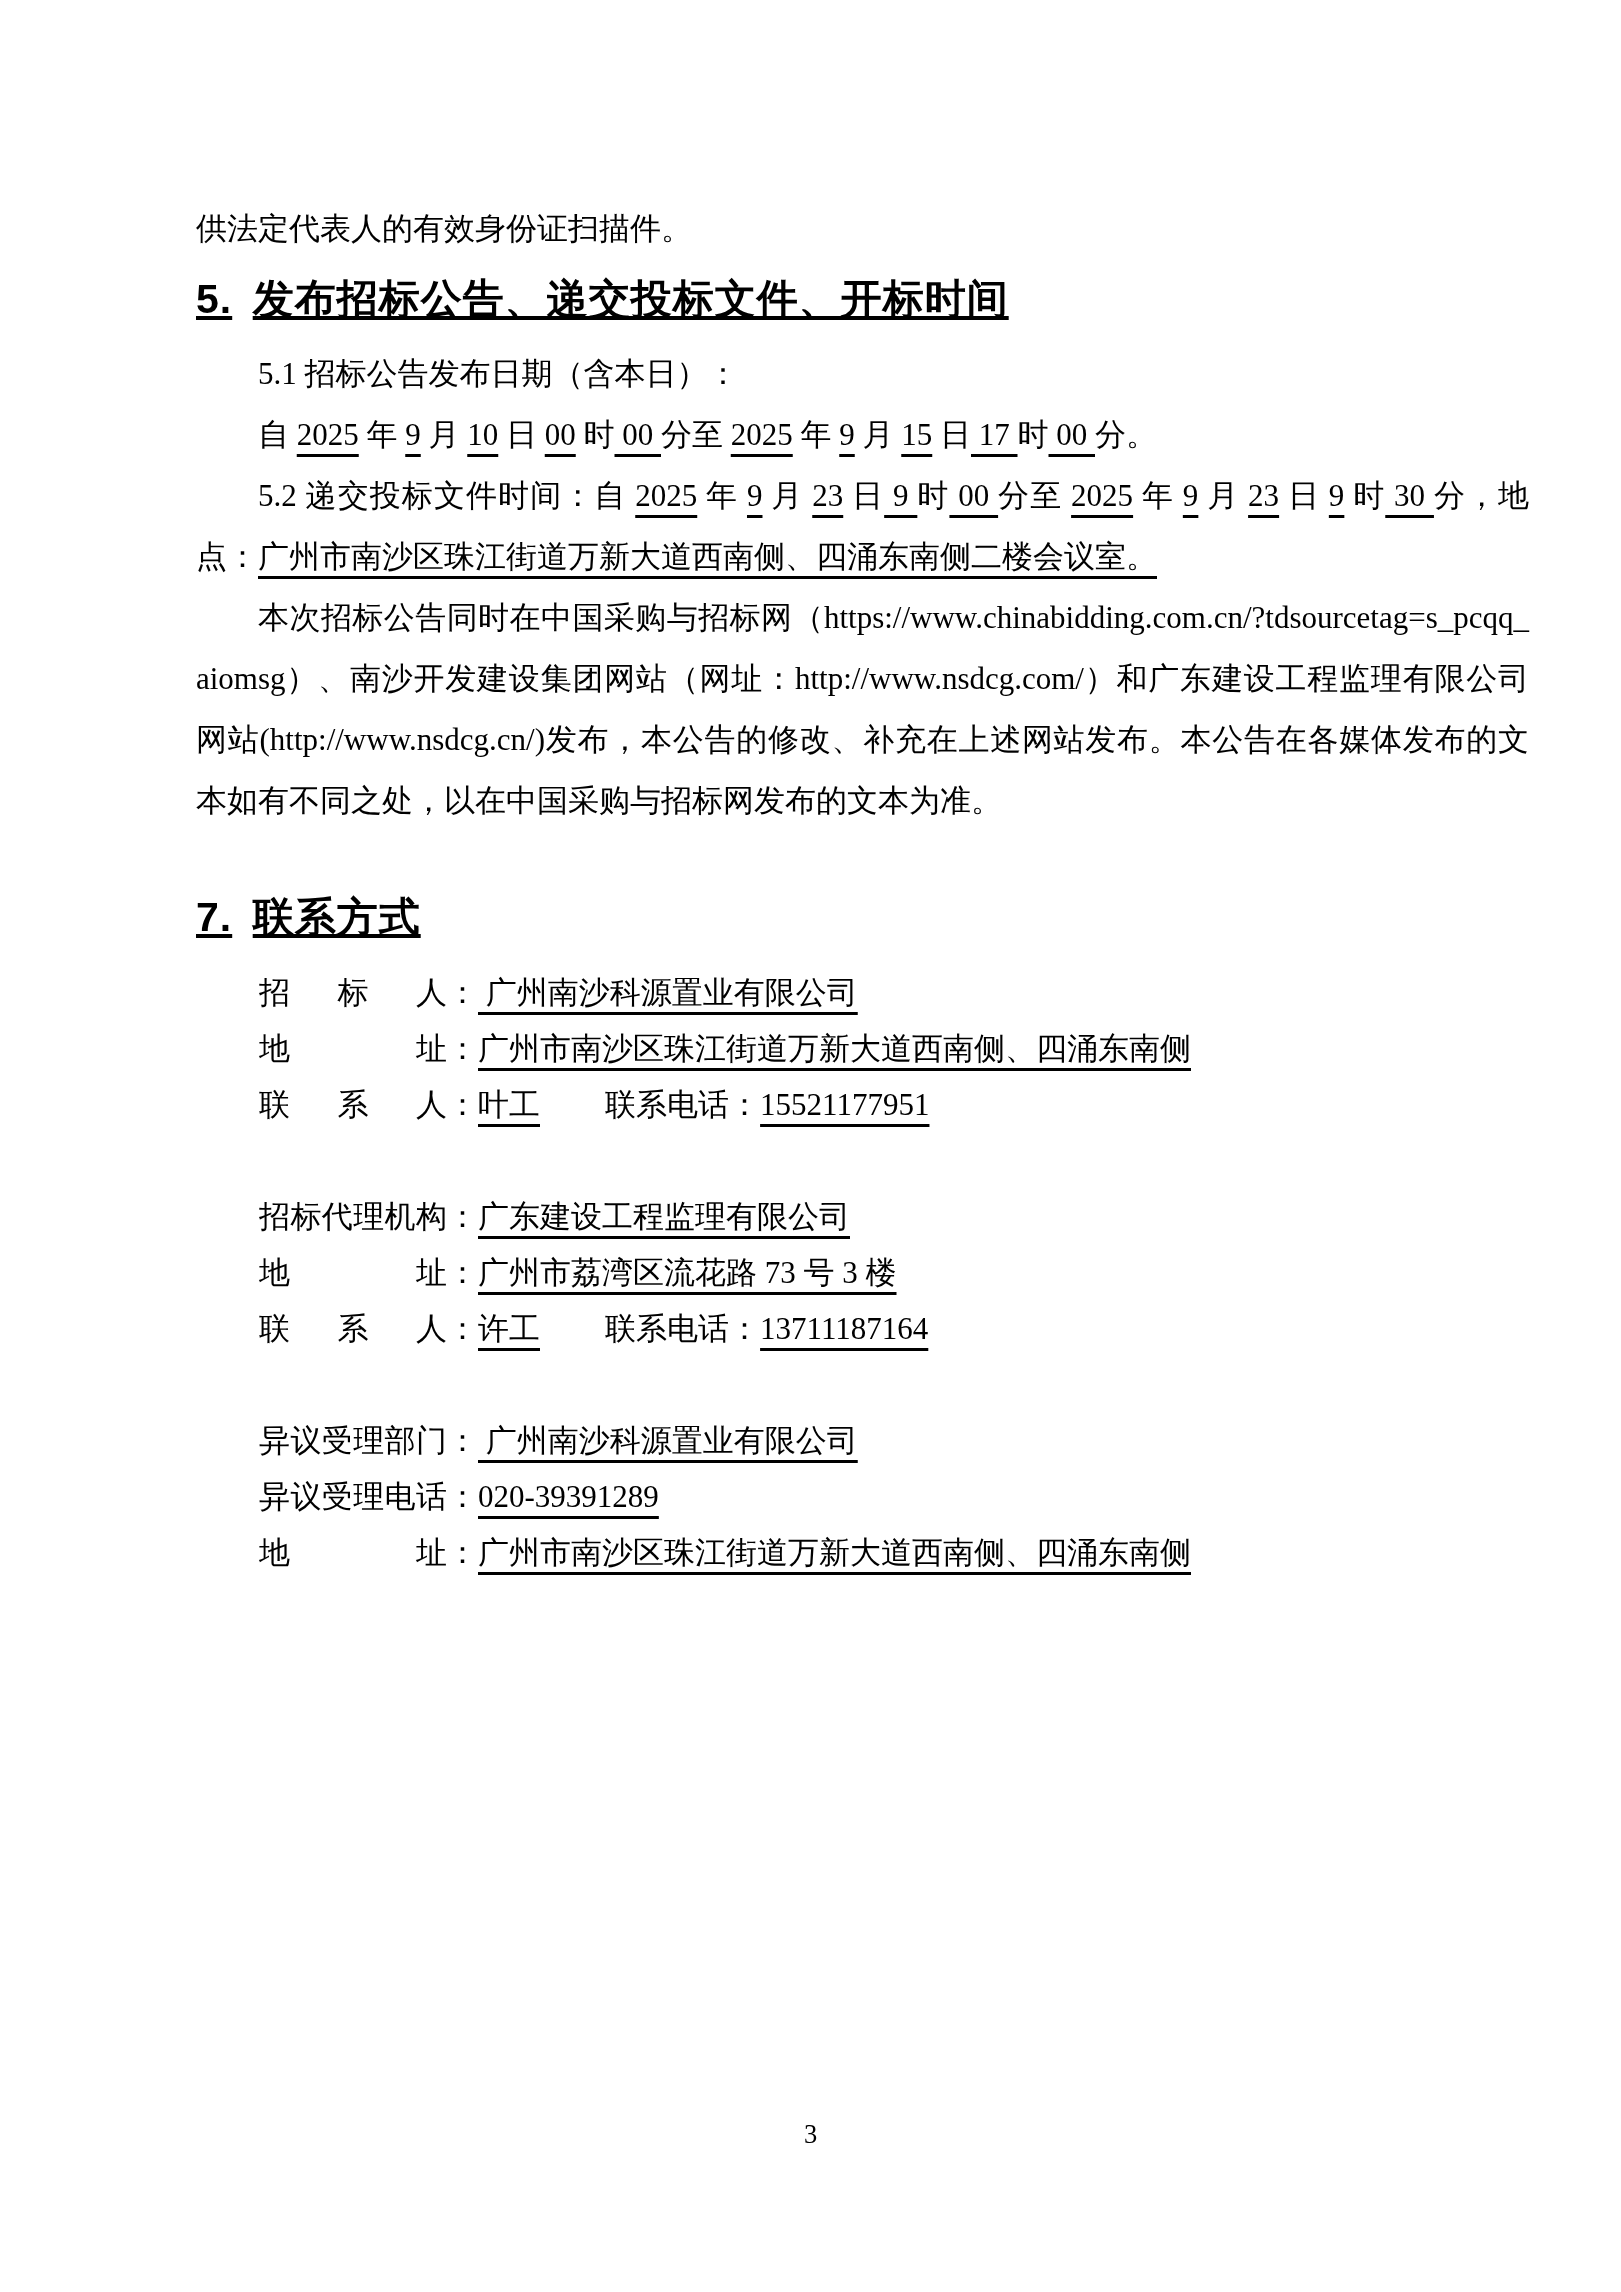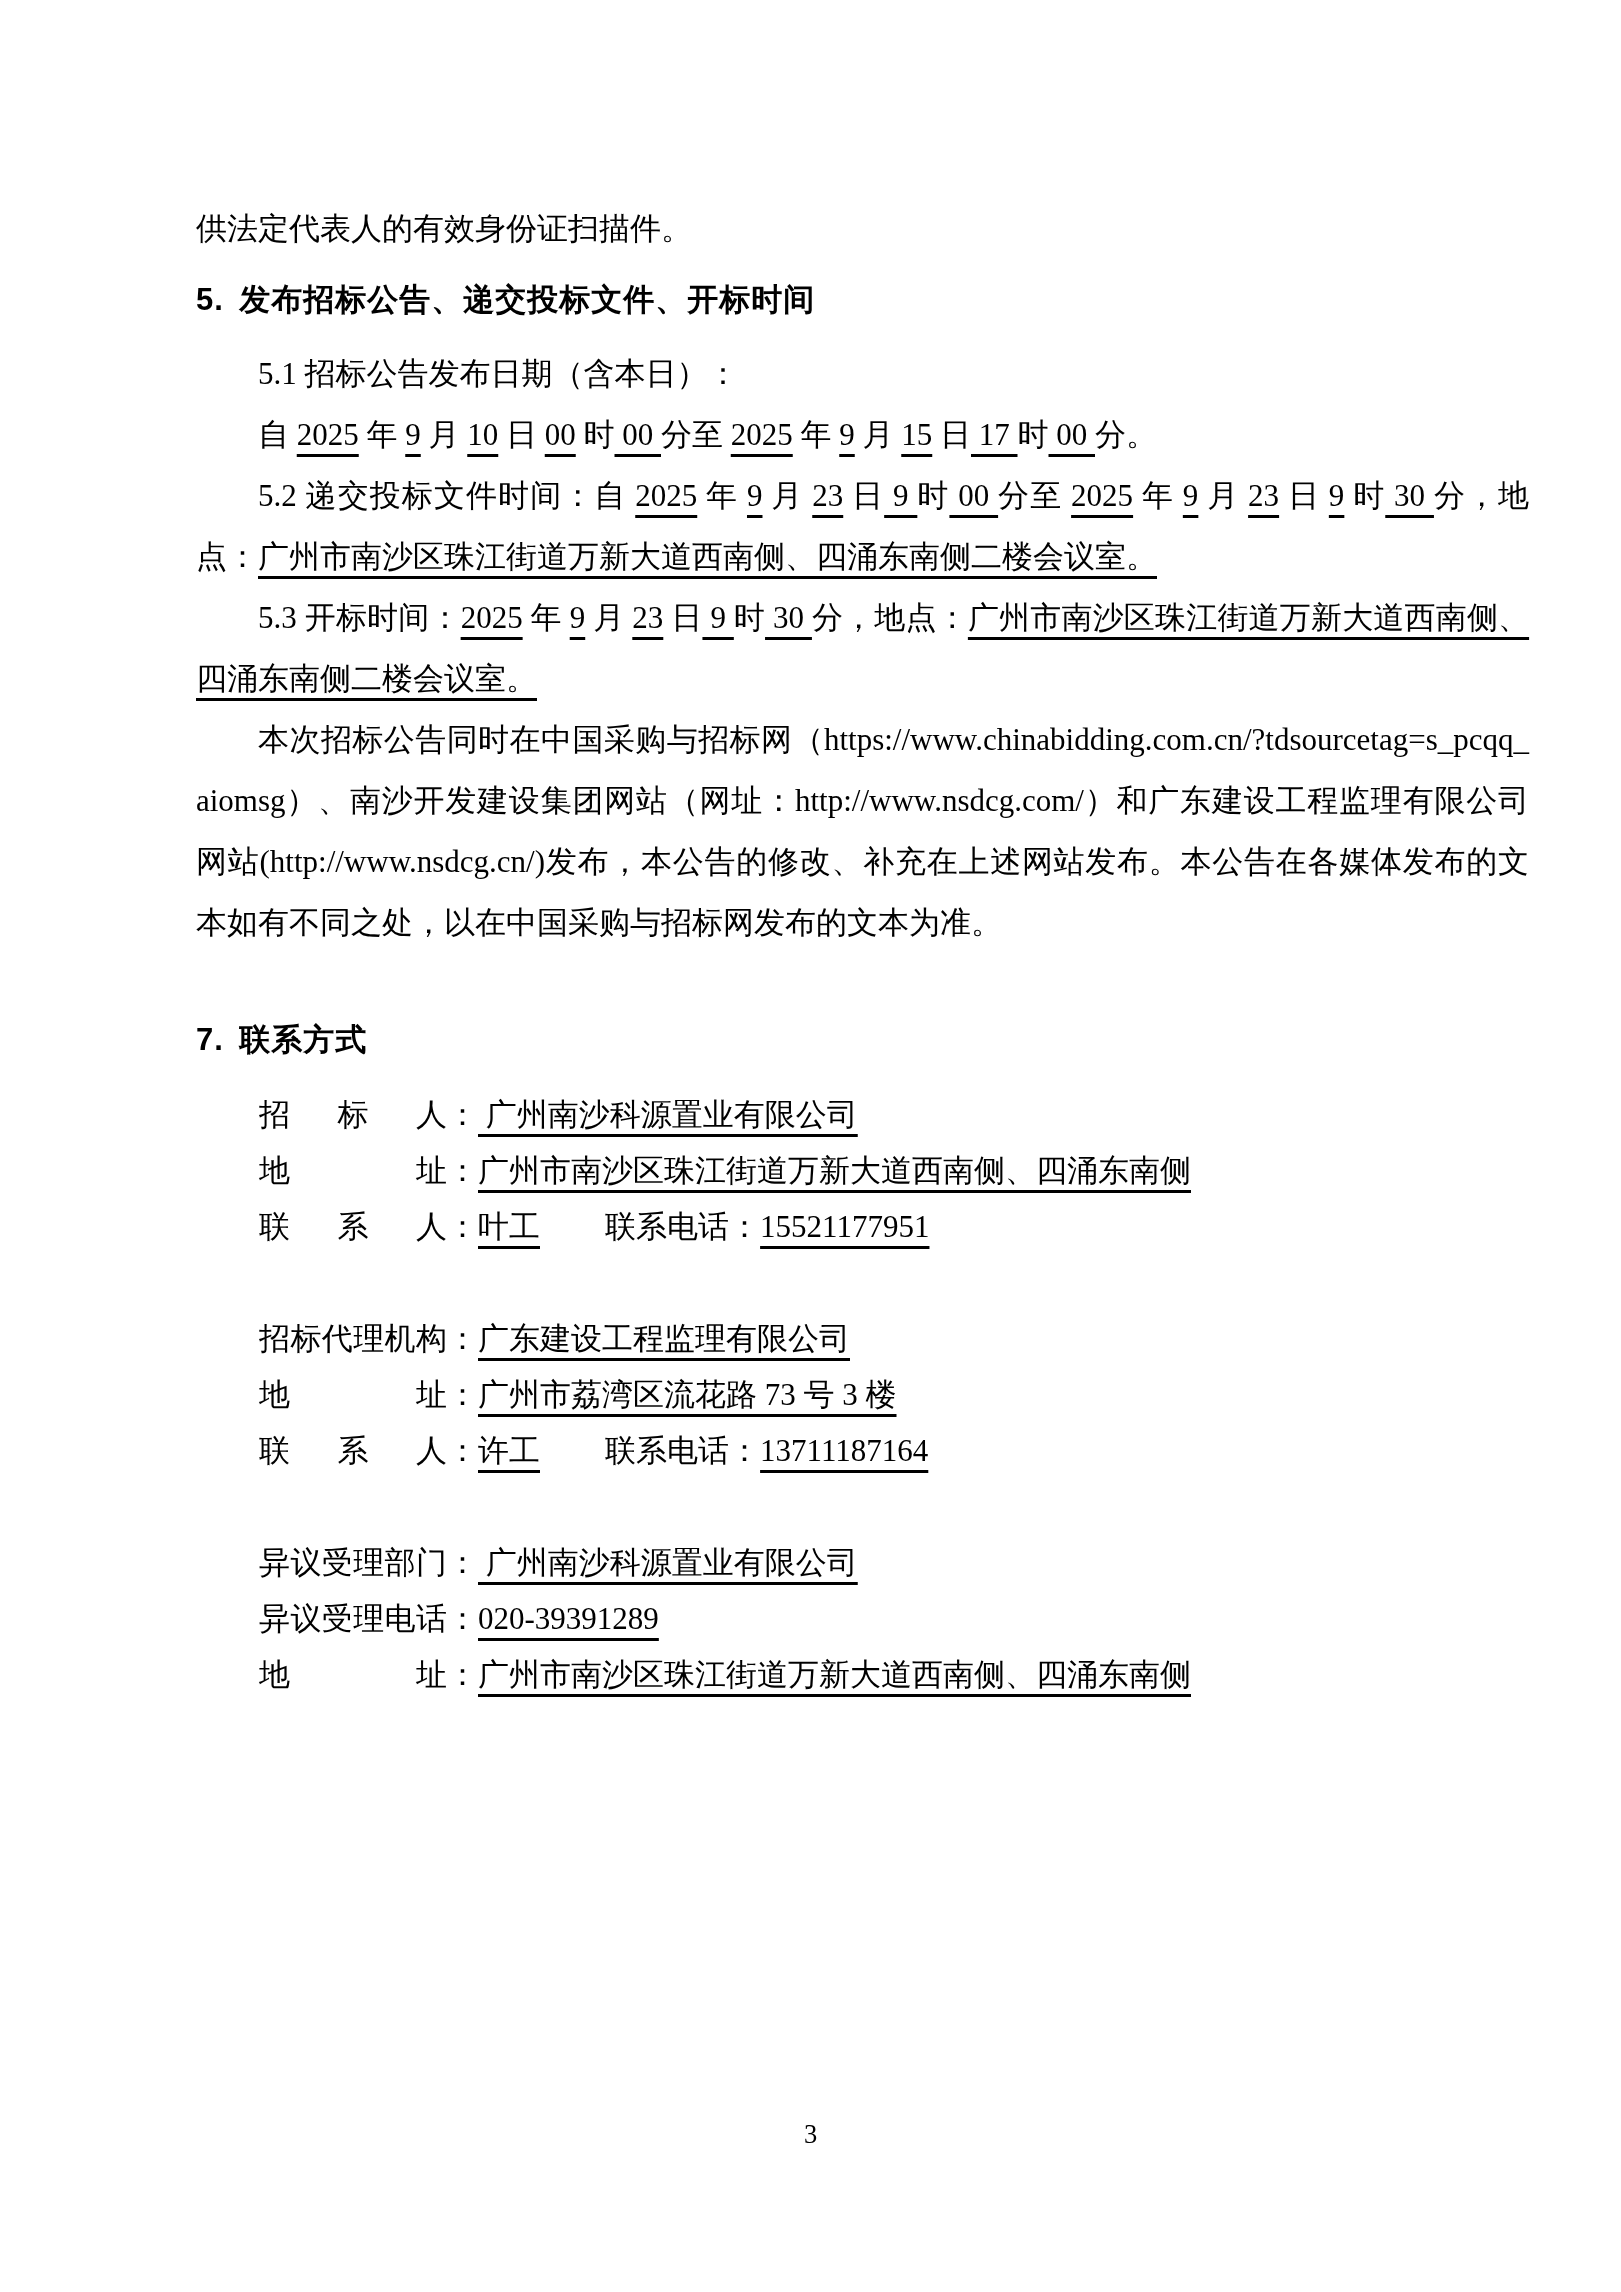--- a/index.html
+++ b/index.html
@@ -24,23 +24,24 @@
     line-height: 61px;
     text-align: justify;
     word-break: break-all;
   }
   .indent { text-indent: 2em; }
   .bold { font-weight: 700; }
   .sec-h {
     margin: 9.8px 0 13.7px 0;
     font-family: "Liberation Sans", "DejaVu Sans", sans-serif;
     font-weight: 700;
-    font-size: 31px;
+    font-size: 41px;
     line-height: 61px;
     letter-spacing: 1px;
+    text-decoration: underline;
   }
   .sec-h .title { margin-left: 0.5em; }
   #section7-heading { margin-top: 56px; margin-bottom: 0; }
   .u {
     text-decoration: underline;
     text-decoration-thickness: 2.9px;
     text-underline-offset: 8.8px;
     text-decoration-skip-ink: none;
   }
   .contact-group { margin-top: 56px; }
@@ -76,21 +77,20 @@
 
 
   <h2 class="sec-h"><span>5.</span><span class="title">发布招标公告、递交投标文件、开标时间</span></h2>
 
   <p class="p indent">5.1 招标公告发布日期（含本日）：</p>
 
   <p class="p indent"><span>自 </span><span class="u">2025</span><span> 年 </span><span class="u">9</span><span> 月 </span><span class="u">10</span><span> 日 </span><span class="u">00</span><span> 时</span><span class="u"> 00 </span><span>分至 </span><span class="u">2025</span><span> 年 </span><span class="u">9</span><span> 月 </span><span class="u">15</span><span> 日</span><span class="u"> 17 </span><span>时</span><span class="u"> 00 </span><span>分。</span></p>
 
   <p class="p indent"><span>5.2 递交投标文件时间：自 </span><span class="u">2025</span><span> 年 </span><span class="u">9</span><span> 月 </span><span class="u">23</span><span> 日</span><span class="u"> 9 </span><span>时</span><span class="u"> 00 </span><span>分至 </span><span class="u">2025</span><span> 年 </span><span class="u">9</span><span> 月 </span><span class="u">23</span><span> 日 </span><span class="u">9</span><span> 时</span><span class="u"> 30 </span><span>分，地点：</span><span class="u">广州市南沙区珠江街道万新大道西南侧、四涌东南侧二楼会议室。</span></p>
 
-  <p class="p indent"><span>5.3 开标时间：</span><span class="u">2025</span><span> 年 </span><span class="u">9</span><span> 月 </span><span class="u">23</span><span> 日</span><span class="u"> 9 </span><span>时</span><span class="u"> 30 </span><span>分，地点：</span><span class="u">广州市南沙区珠江街道万新大道西南侧、四涌东南侧二楼会议室。</span></p>
 
 
 
   <p class="p indent">本次招标公告同时在中国采购与招标网（https://www.chinabidding.com.cn/?tdsourcetag=s_pcqq_aiomsg）、南沙开发建设集团网站（网址：http://www.nsdcg.com/）和广东建设工程监理有限公司网站(http://www.nsdcg.cn/)发布，本公告的修改、补充在上述网站发布。本公告在各媒体发布的文本如有不同之处，以在中国采购与招标网发布的文本为准。</p>
 
   <h2 class="sec-h" id="section7-heading"><span>7.</span><span class="title">联系方式</span></h2>
 
   <div class="contact-group first">
     <div class="c-row"><span class="c-label">
           <span>招</span>

